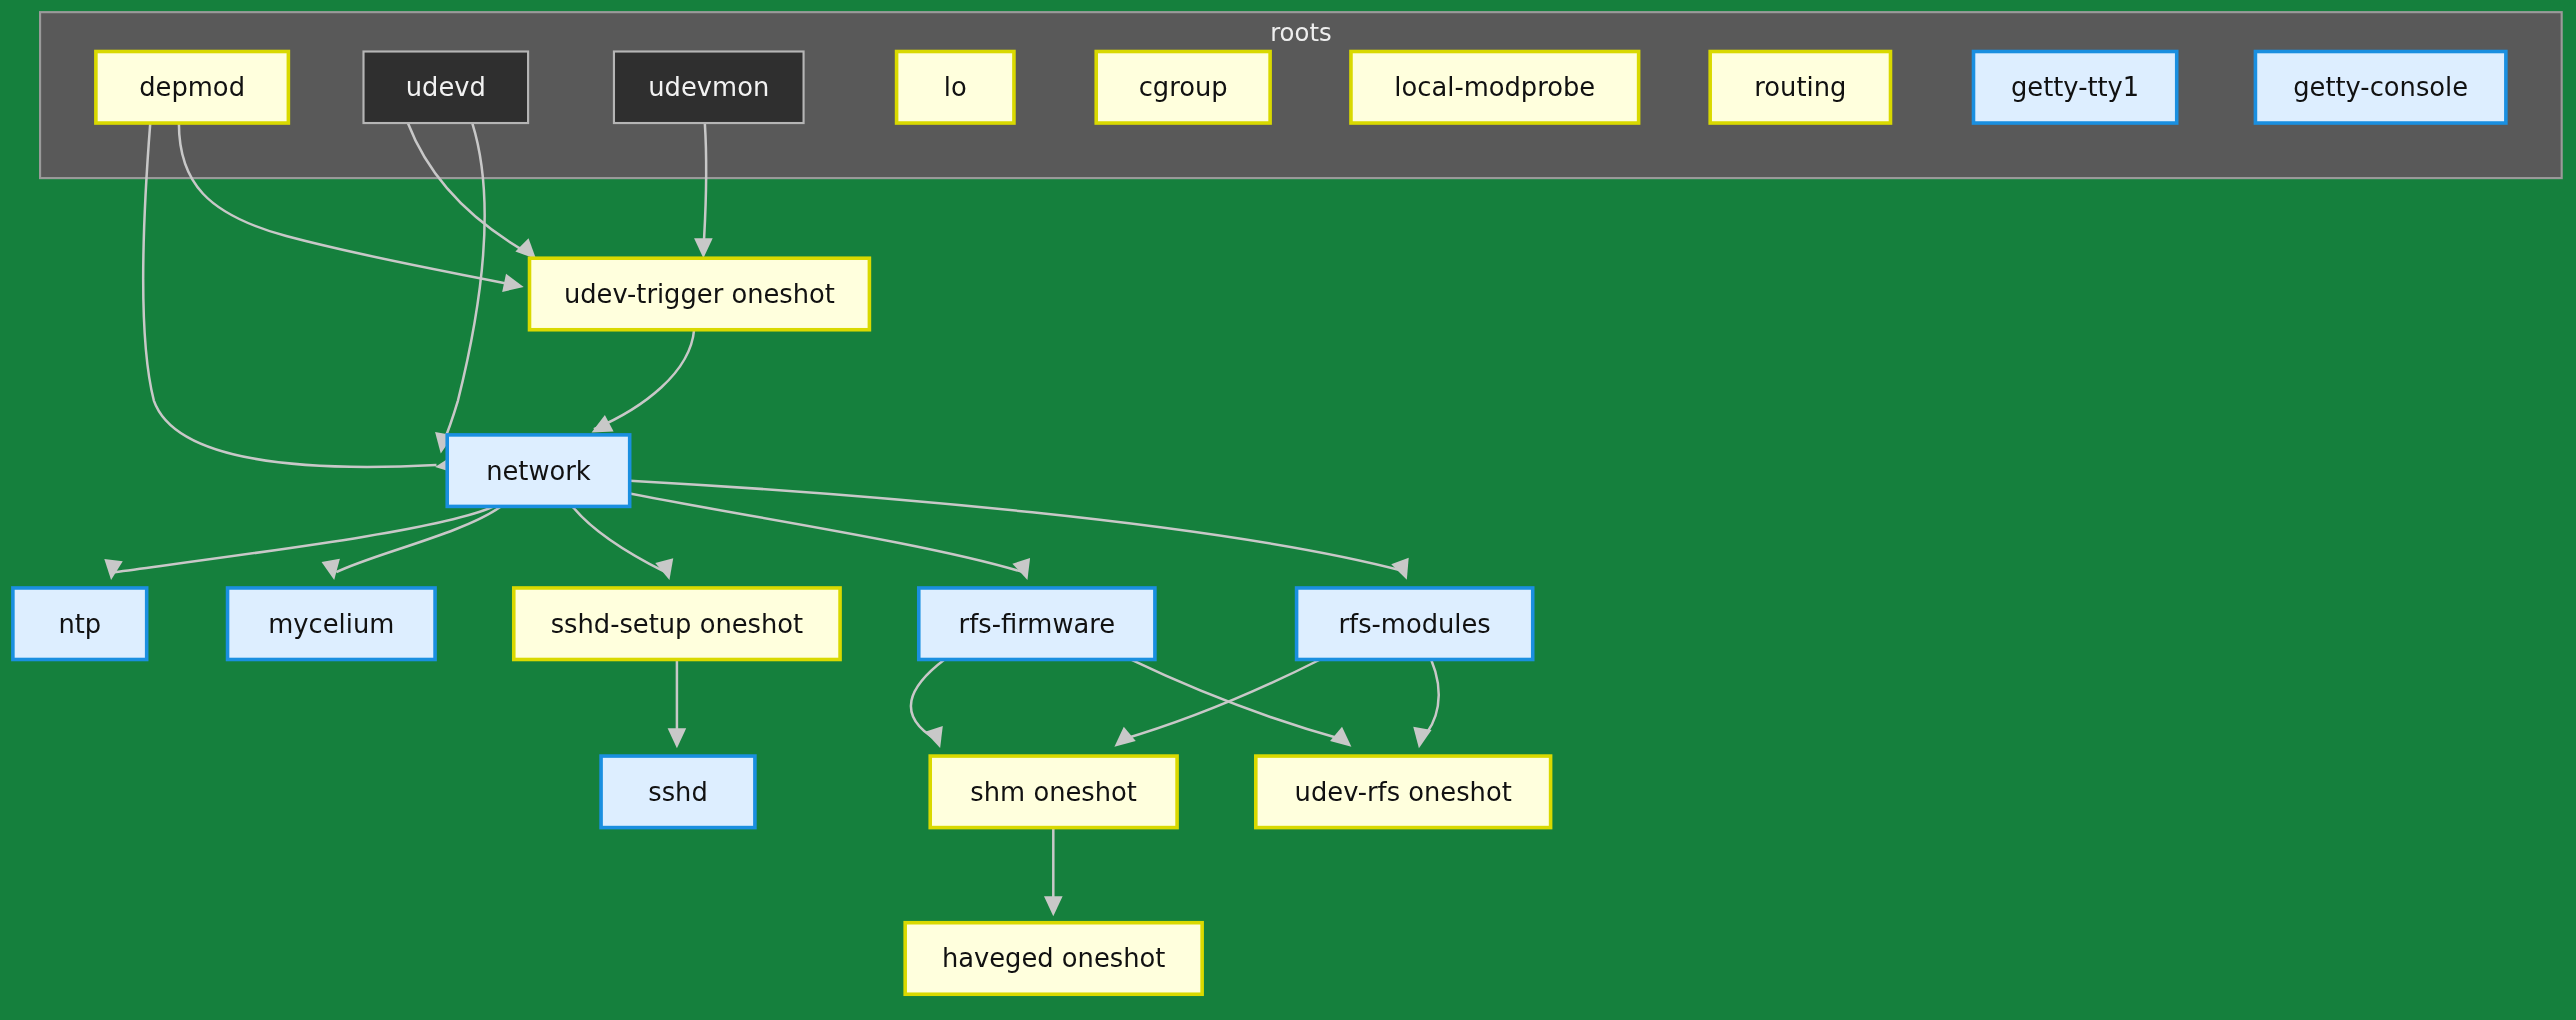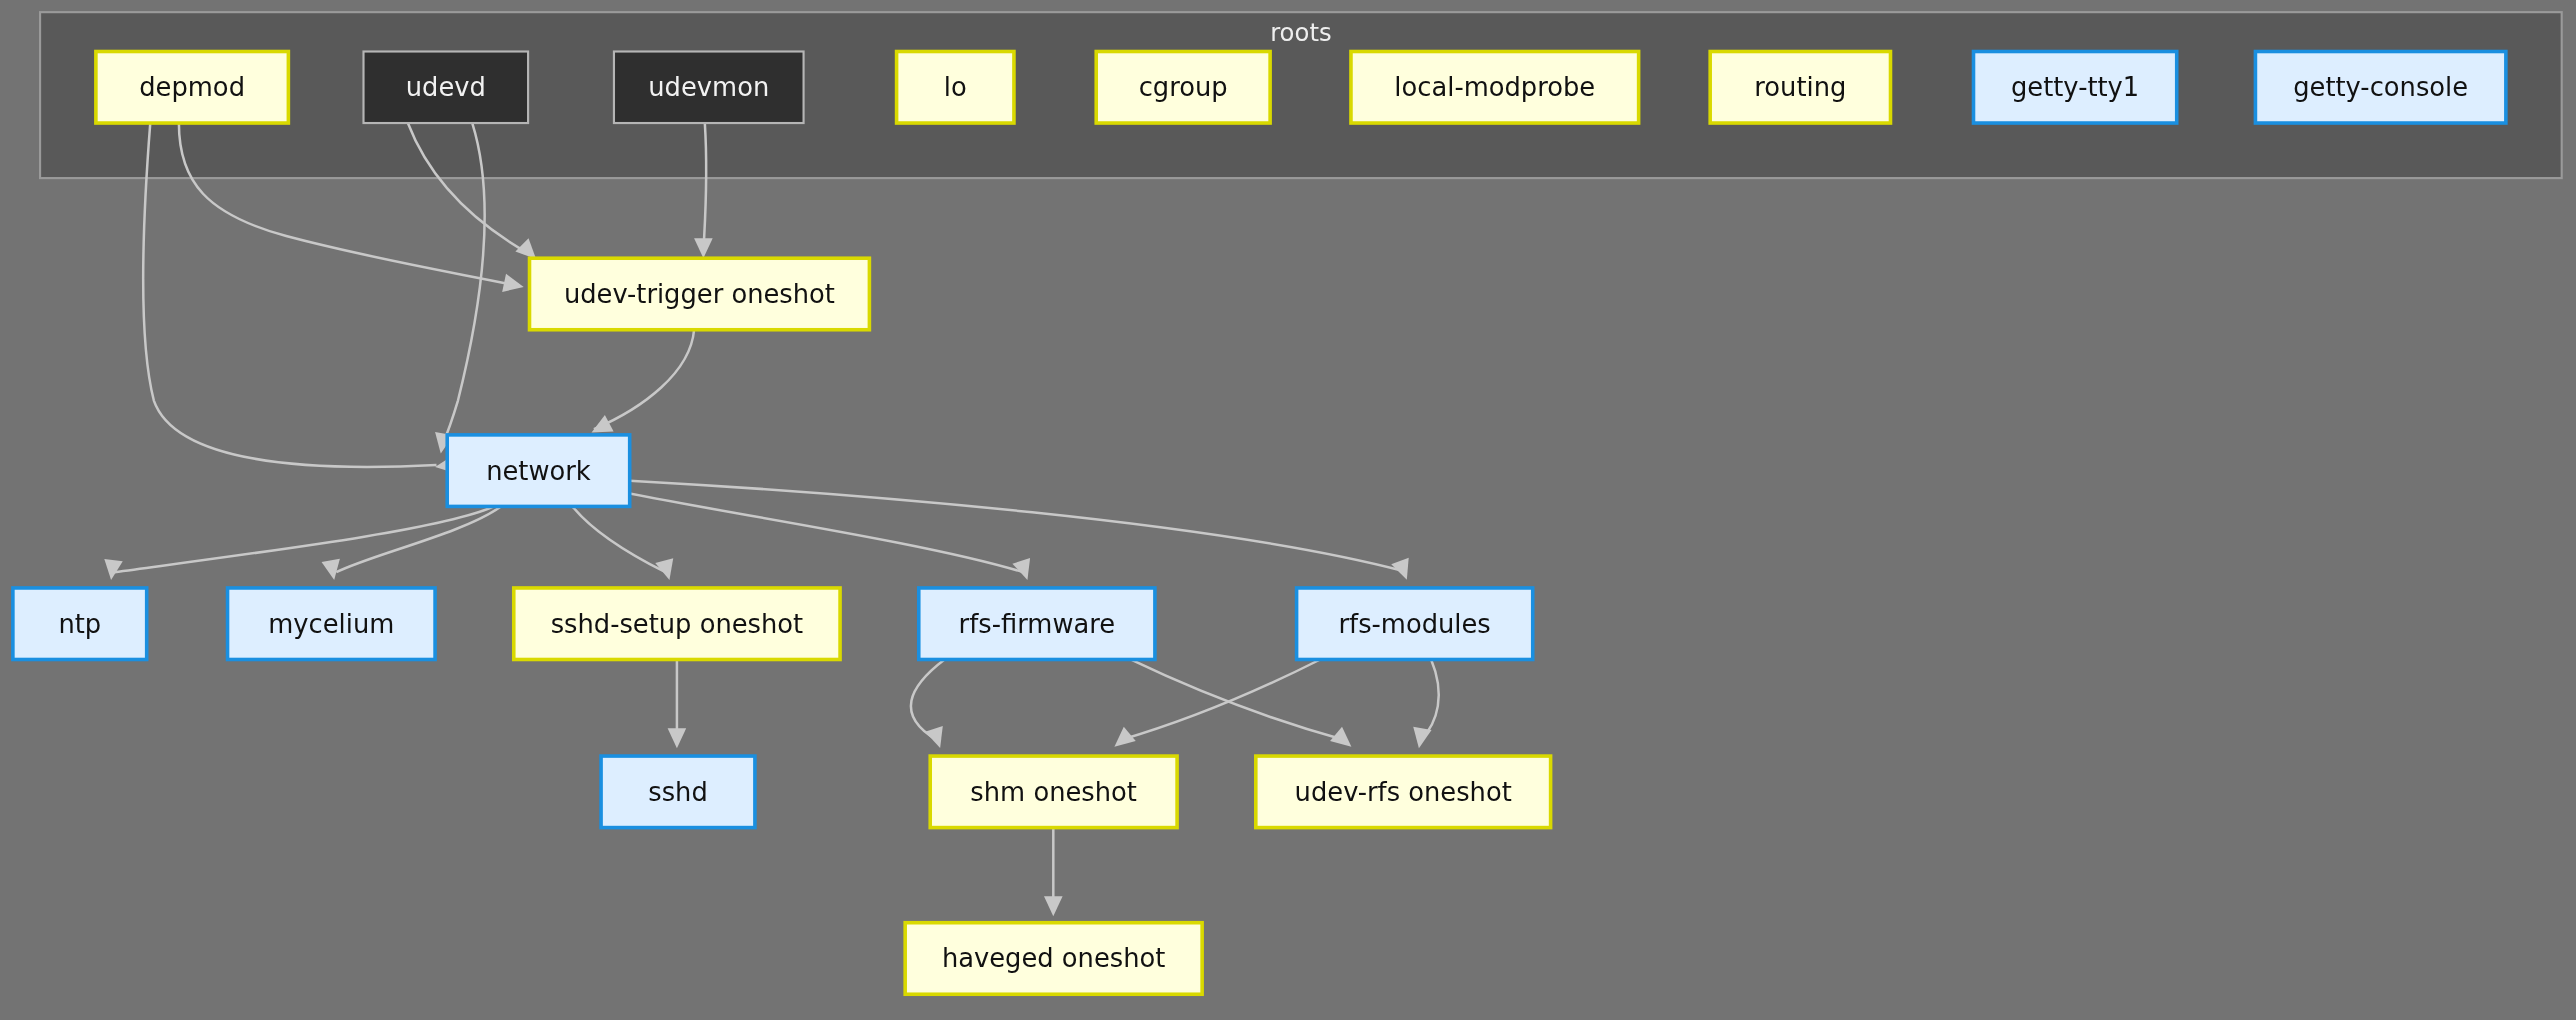--- a/index.html
+++ b/index.html
@@ -1,17 +1,17 @@
 <!DOCTYPE html>
 <html style="font-size:11.4px"><head>
 <meta charset="utf-8">
 <style>
   html,body{margin:0;padding:0;background:#1e1e1e;}
   body{width:2576px;height:1020px;overflow:hidden;font-family:"DejaVu Sans","Liberation Sans",sans-serif;}
-  #stage{position:relative;width:2576px;height:1020px;background:#737373;}
+  #stage{position:relative;width:2576px;height:1020px;background:#15803d;}
   svg#diagram{position:absolute;left:0;top:0;width:2576px;height:1020px;display:block;}
   .cluster-rect{fill:#595959;stroke:#9a9a9a;stroke-width:3;}
   .cluster-label{fill:#eeeeee;font-size:34px;text-anchor:middle;dominant-baseline:middle;}
   .node-rect{stroke-width:5;}
   .n-yellow{fill:#ffffdd;stroke:#d9d900;}
   .n-blue{fill:#ddeeff;stroke:#1a8fe0;}
   .n-dark{fill:#2f2f2f;stroke:#b5b5b5;stroke-width:3;}
   .node-label{font-size:36px;text-anchor:middle;dominant-baseline:middle;}
   .lbl-dark-bg{fill:#111111;}
   .lbl-light-text{fill:#f2f2f2;}

